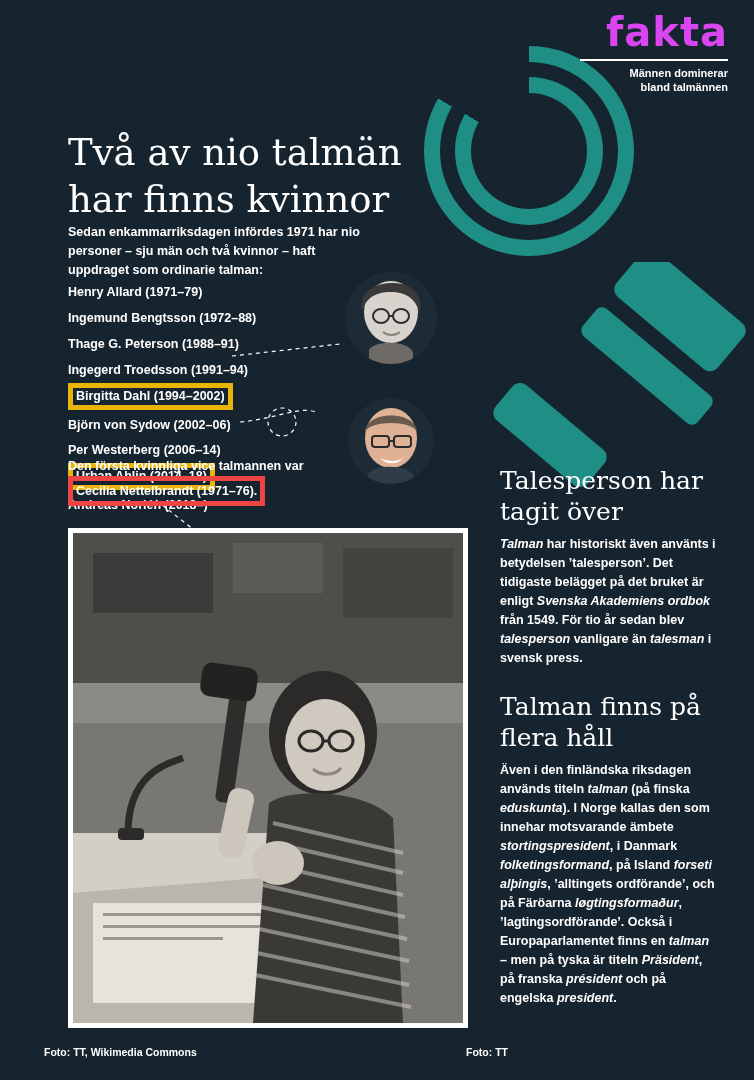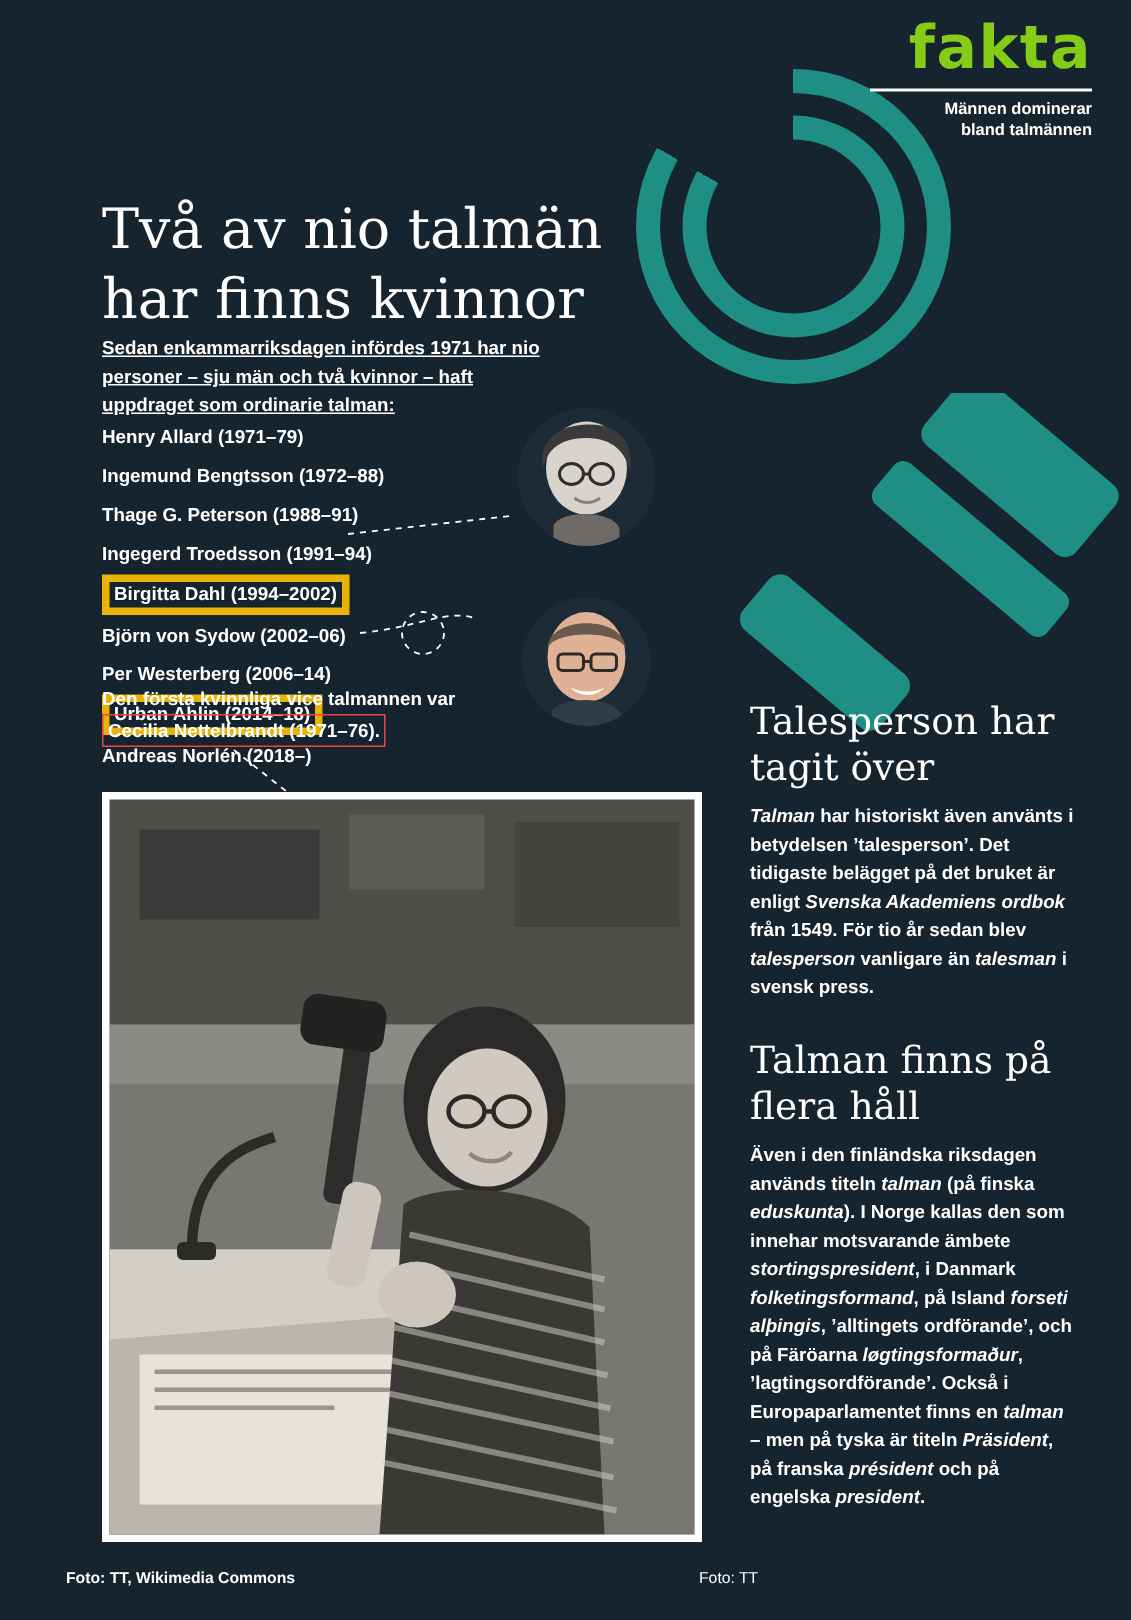--- a/index.html
+++ b/index.html
@@ -10,21 +10,21 @@
     color:#ffffff;
     position:relative;
     overflow:hidden;
   }
   .page{position:absolute;inset:0;}
 
   
   .fakta-block{position:absolute;right:26px;top:12px;text-align:right;z-index:40;}
   .fakta-title{
     font-family:"DejaVu Sans", sans-serif;
-    font-weight:bold;font-size:40px;letter-spacing:1px;color:#84cc16;line-height:1;
+    font-weight:bold;font-size:40px;letter-spacing:1px;color:#d946ef;line-height:1;
   }
   .fakta-rule{height:2px;background:#ffffff;margin:7px 0 6px auto;width:148px;}
   .fakta-sub{font-weight:bold;font-size:11px;line-height:1.25;color:#ffffff;}
 
   
   .pie-wrap{position:absolute;left:424px;top:46px;width:210px;height:210px;z-index:5;}
   .pie-outer{
     position:absolute;left:0;top:0;width:210px;height:210px;border-radius:50%;
     background:conic-gradient(from 0deg,#1f8f85 0deg 300deg,#16242f 300deg 360deg);
   }
@@ -48,57 +48,57 @@
   .headline{
     position:absolute;left:68px;top:104px;width:380px;
     font-family:"DejaVu Serif", serif;
     font-size:37px;line-height:1.28;color:#ffffff;font-weight:normal;
     z-index:20;
   }
 
   
   .intro{
     position:absolute;left:68px;top:210px;width:300px;
-    font-size:12.5px;font-weight:bold;line-height:1.55;color:#ffffff;z-index:20;text-decoration:underline;
+    font-size:12.5px;font-weight:bold;line-height:1.55;color:#ffffff;z-index:20;
   }
 
   
   .speakers{position:absolute;left:68px;top:278px;width:290px;z-index:25;}
   .speaker{font-size:12.5px;font-weight:bold;line-height:1.62;color:#ffffff;text-align:center;}
   .speaker.boxed{
     display:inline-block;border:5px solid #eab308;padding:0px 3px;margin:1px 0;line-height:1.35;
   }
   .speaker-row{line-height:1.62;}
 
   
   .note{
     position:absolute;left:68px;top:456px;width:290px;
     font-size:12.5px;font-weight:bold;line-height:1.6;z-index:25;
   }
-  .note .boxed{display:inline-block;border:1px solid #ef4444;padding:0 3px;}
+  .note .boxed{display:inline-block;border:5px solid #ef4444;padding:0 3px;}
 
   
   .portrait{position:absolute;border-radius:50%;overflow:hidden;z-index:26;}
   .portrait svg{display:block;}
   .p1{left:345px;top:272px;width:92px;height:92px;}
   .p2{left:348px;top:398px;width:86px;height:86px;}
 
   
   .dots{position:absolute;z-index:24;}
 
   
   .photo{
     position:absolute;left:68px;top:528px;width:400px;height:500px;
     border:5px solid #ffffff;box-sizing:border-box;overflow:hidden;z-index:22;
     background:#7c7c78;
   }
   .photo svg{display:block;}
 
   .credit-left{position:absolute;left:44px;top:1046px;font-size:10.5px;font-weight:bold;color:#ffffff;z-index:30;}
-  .credit-right{position:absolute;left:466px;top:1046px;font-size:10.5px;font-weight:normal;color:#ffffff;z-index:30;}
+  .credit-right{position:absolute;left:466px;top:1046px;font-size:10.5px;font-weight:bold;color:#ffffff;z-index:30;}
 
   
   .rcol{position:absolute;left:500px;top:466px;width:218px;z-index:30;}
   .rhead{
     font-family:"DejaVu Serif", serif;
     font-size:25px;line-height:1.22;font-weight:normal;color:#ffffff;margin:0 0 8px 0;
   }
   .rbody{font-size:12.5px;font-weight:bold;line-height:1.52;color:#ffffff;margin:0 0 24px 0;}
   .rbody em{font-style:italic;}
 </style>

